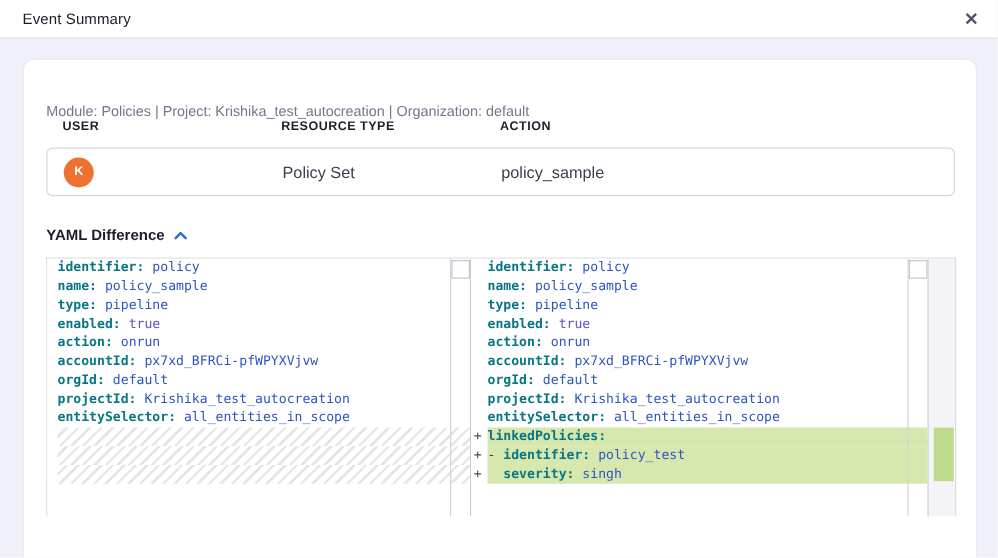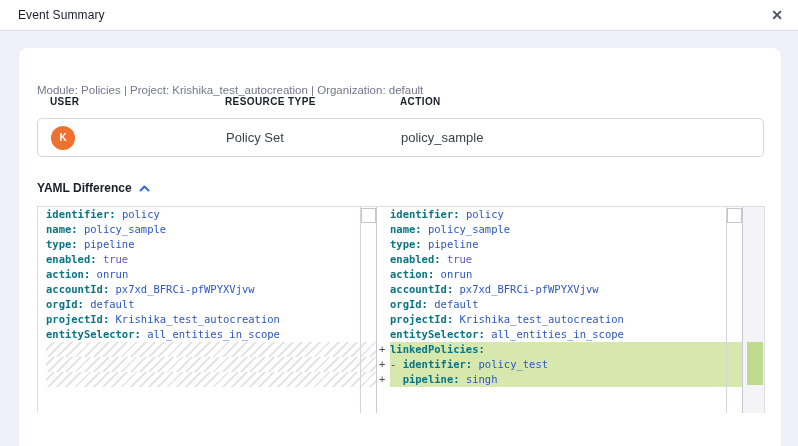--- a/index.html
+++ b/index.html
@@ -191,21 +191,21 @@
           <div class="code-line added">
             <span class="gutter">+</span>
             <span class="content"><span class="tok-key">linkedPolicies:</span></span>
           </div>
           <div class="code-line added">
             <span class="gutter">+</span>
             <span class="content"><span class="tok-dash">- </span><span class="tok-key">identifier:</span> <span class="tok-val">policy_test</span></span>
           </div>
           <div class="code-line added">
             <span class="gutter">+</span>
-            <span class="content">  <span class="tok-key">pipeline:</span> <span class="tok-val">singh</span></span>
+            <span class="content">  <span class="tok-key">severity:</span> <span class="tok-val">singh</span></span>
           </div>
           <div class="scroll-track"></div>
           <div class="scroll-thumb"></div>
         </div>
       <div class="overview">
         <div class="overview-marker"></div>
       </div>
     </div>
   </div>
 </div>

